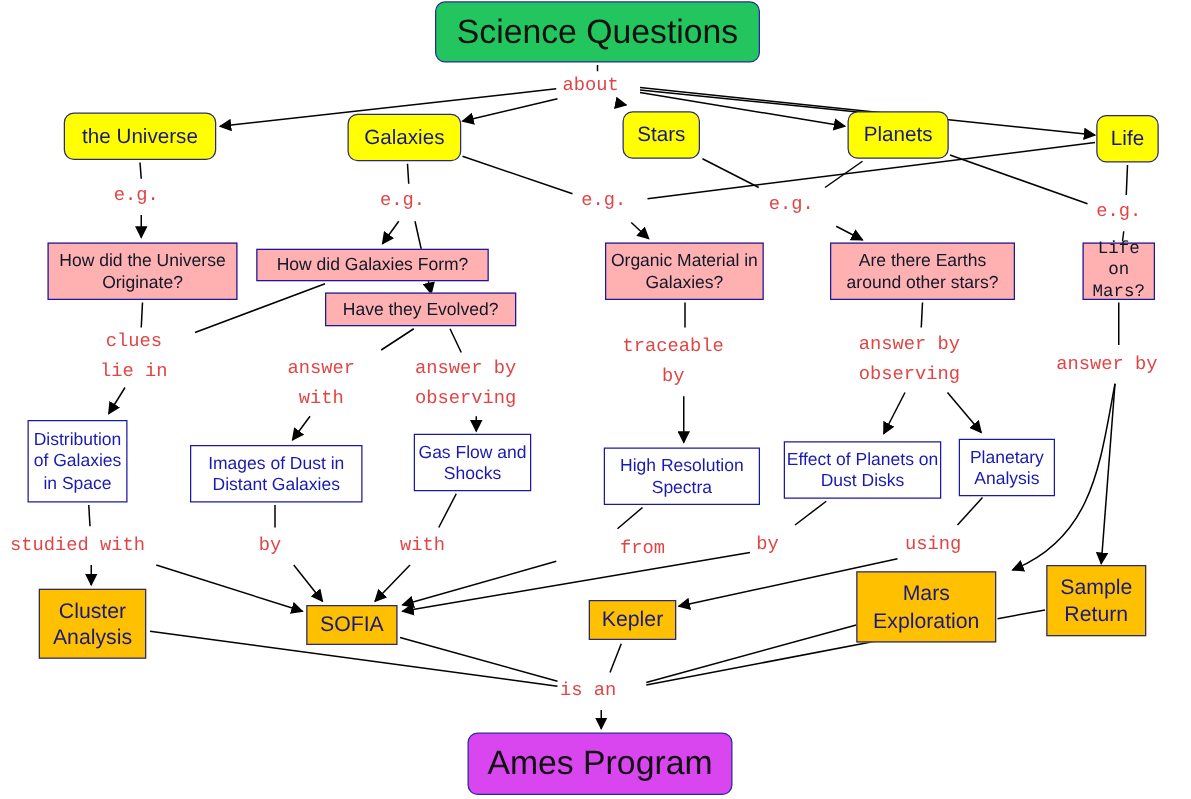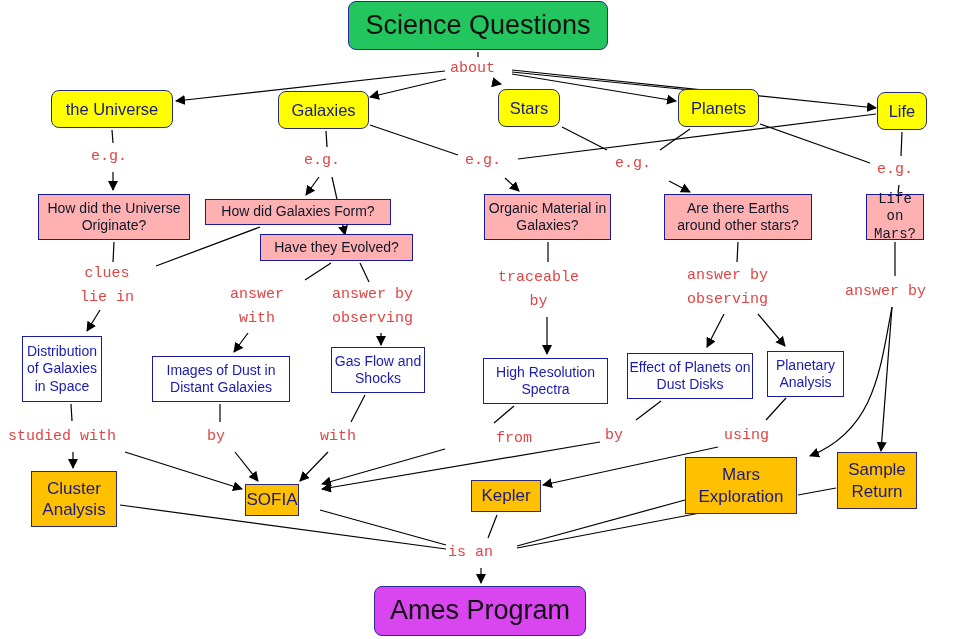--- a/index.html
+++ b/index.html
@@ -108,21 +108,21 @@
 <div class="node question" style="left:866px;top:194px;width:58px;height:46px;font-family:Liberation Mono, monospace;">Life on Mars?</div>
 
 <div class="node method" style="left:22px;top:336px;width:80px;height:66px;">Distribution of Galaxies in Space</div>
 <div class="node method" style="left:152px;top:356px;width:138px;height:46px;">Images of Dust in Distant Galaxies</div>
 <div class="node method" style="left:331px;top:347px;width:94px;height:46px;">Gas Flow and Shocks</div>
 <div class="node method" style="left:483px;top:358px;width:125px;height:46px;">High Resolution Spectra</div>
 <div class="node method" style="left:627px;top:353px;width:126px;height:46px;">Effect of Planets on Dust Disks</div>
 <div class="node method" style="left:767px;top:351px;width:77px;height:46px;">Planetary Analysis</div>
 
 <div class="node program" style="left:31px;top:471px;width:86px;height:56px;">Cluster Analysis</div>
-<div class="node program" style="left:245px;top:484px;width:54px;height:32px;">SOFIA</div>
+<div class="node program" style="left:245px;top:484px;width:73px;height:32px;">SOFIA</div>
 <div class="node program" style="left:471px;top:480px;width:70px;height:32px;">Kepler</div>
 <div class="node program" style="left:685px;top:457px;width:112px;height:57px;">Mars Exploration</div>
 <div class="node program" style="left:837px;top:452px;width:80px;height:57px;">Sample Return</div>
 
 <div class="node bottom" style="left:374px;top:586px;width:212px;height:50px;">Ames Program</div>
 
 <div class="lbl" style="left:450px;top:57px;">about</div>
 <div class="lbl" style="left:91px;top:145px;">e.g.</div>
 <div class="lbl" style="left:304px;top:149px;">e.g.</div>
 <div class="lbl" style="left:465px;top:149px;">e.g.</div>

